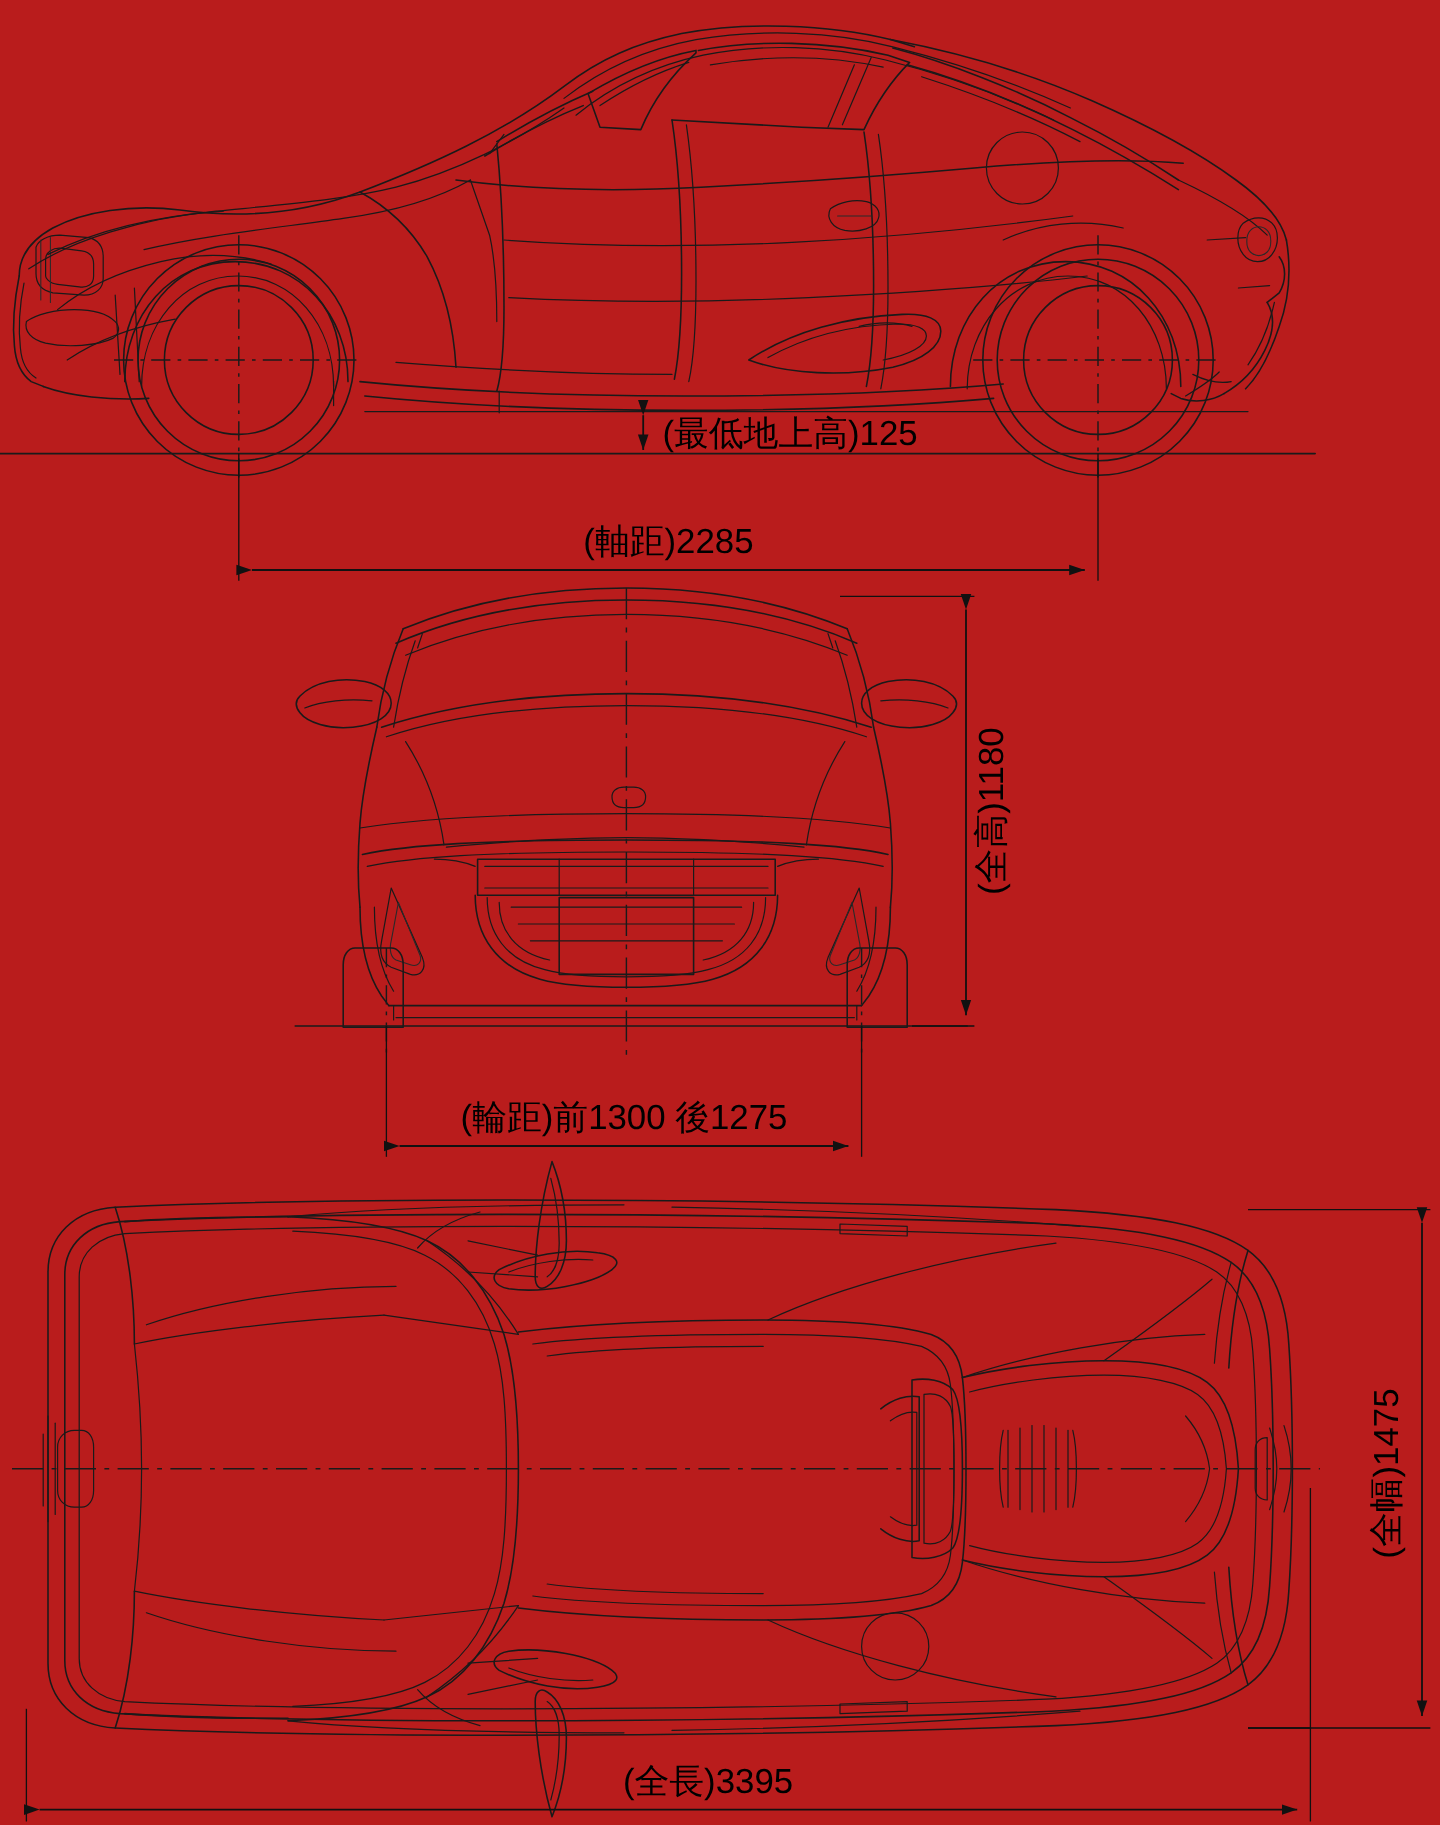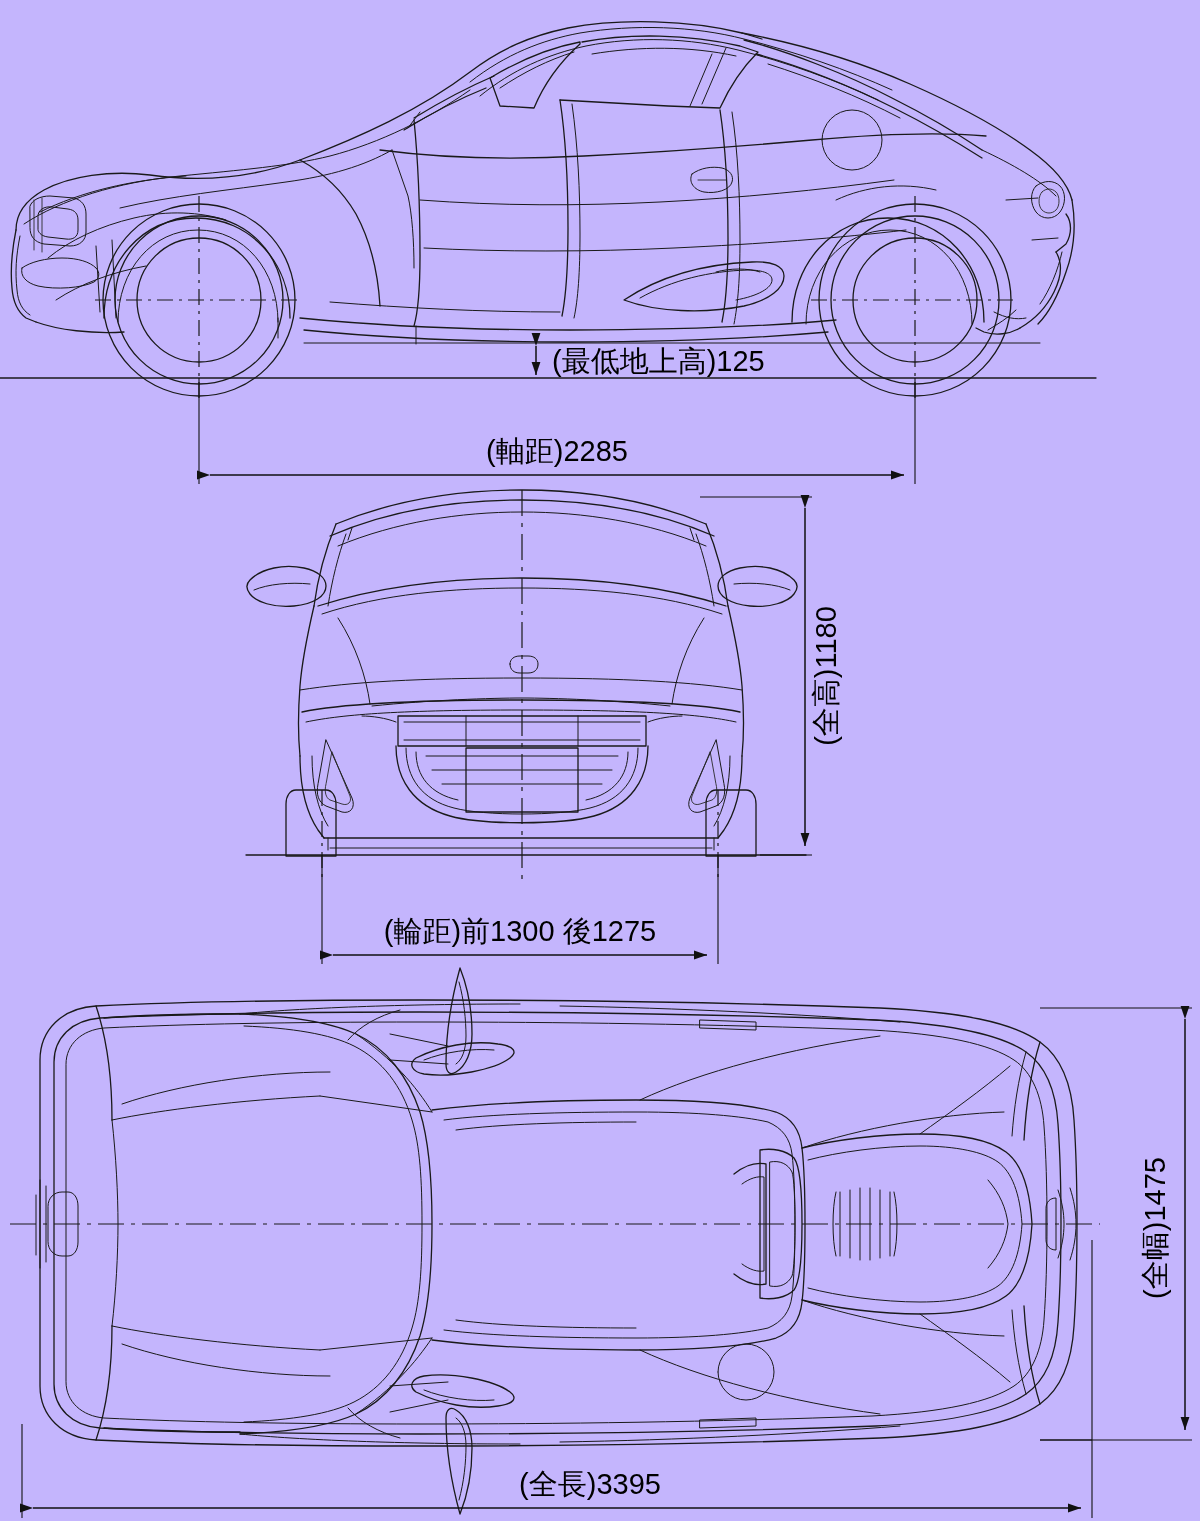--- a/index.html
+++ b/index.html
@@ -1,17 +1,17 @@
 <!DOCTYPE html>
 <html><head>
 <meta charset="utf-8">
 <style>
   html,body{margin:0;padding:0;background:#ffffff;}
   body{width:1200px;height:1521px;font-family:"Liberation Sans","DejaVu Sans",sans-serif;overflow:hidden;}
-  #sheet{position:relative;width:1200px;height:1521px;background:#c4b5fd;}
+  #sheet{position:relative;width:1200px;height:1521px;background:#b91c1c;}
   svg{display:block;}
   .ln{fill:none;stroke:#1a1a1a;stroke-width:1.3;stroke-linejoin:round;stroke-linecap:round;}
   .ln-thin{fill:none;stroke:#1a1a1a;stroke-width:1.0;stroke-linejoin:round;stroke-linecap:round;}
   .ln-hair{fill:none;stroke:#2a2a2a;stroke-width:0.9;stroke-linejoin:round;stroke-linecap:round;}
   .dim{fill:none;stroke:#111;stroke-width:1.5;}
   .ext{fill:none;stroke:#111;stroke-width:1.1;}
   .center{fill:none;stroke:#1a1a1a;stroke-width:1.2;stroke-dasharray:26 7 4 7;}
   .center-s{fill:none;stroke:#1a1a1a;stroke-width:1.2;stroke-dasharray:16 6 3 6;}
   .dimtext{font-family:"Liberation Sans","DejaVu Sans",sans-serif;font-size:29px;fill:#000;font-weight:500;letter-spacing:0px;}
   .dimtext-v{font-family:"Liberation Sans","DejaVu Sans",sans-serif;font-size:29px;fill:#000;font-weight:500;}

